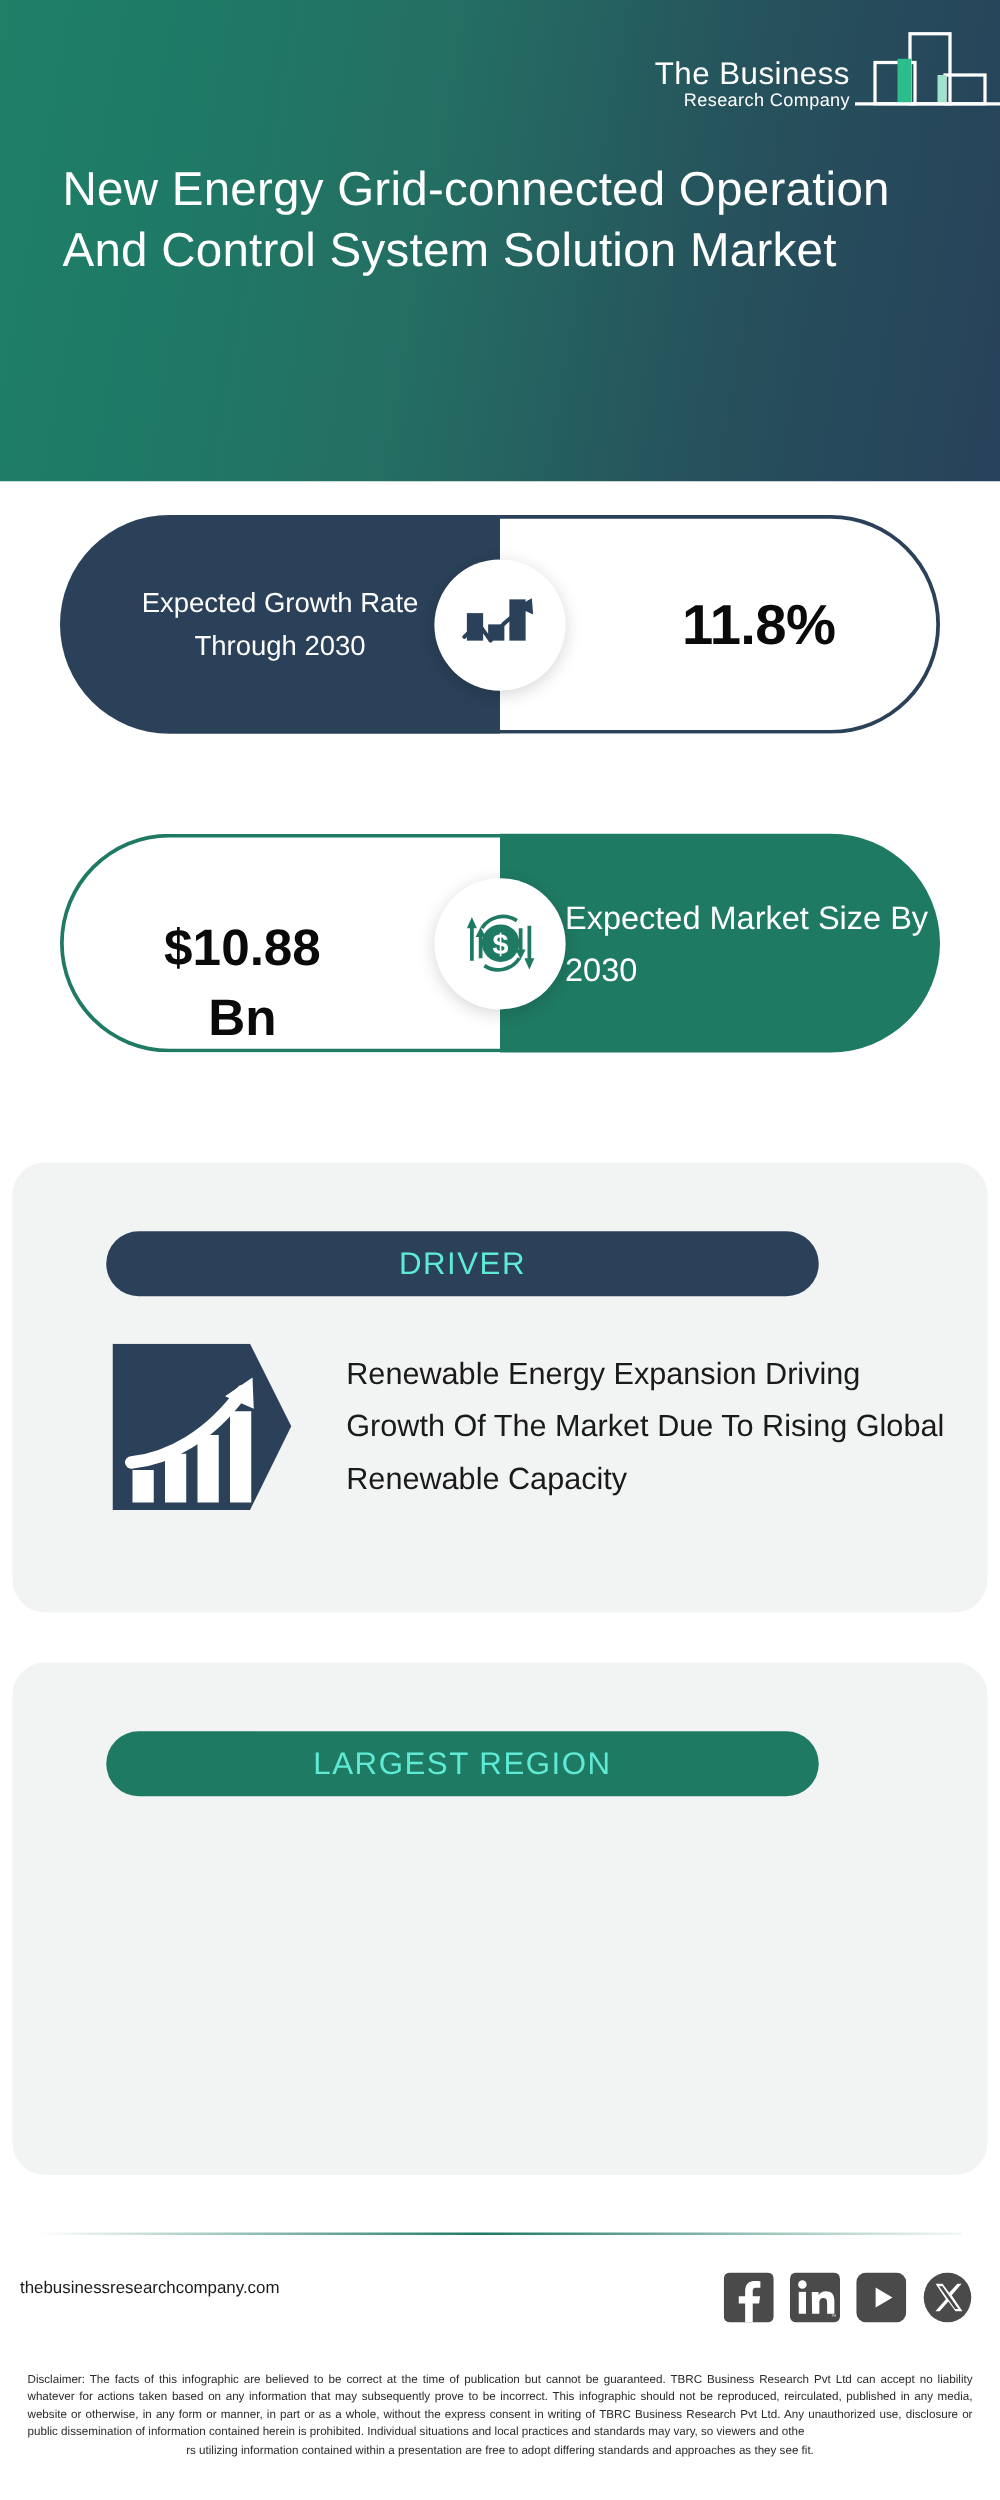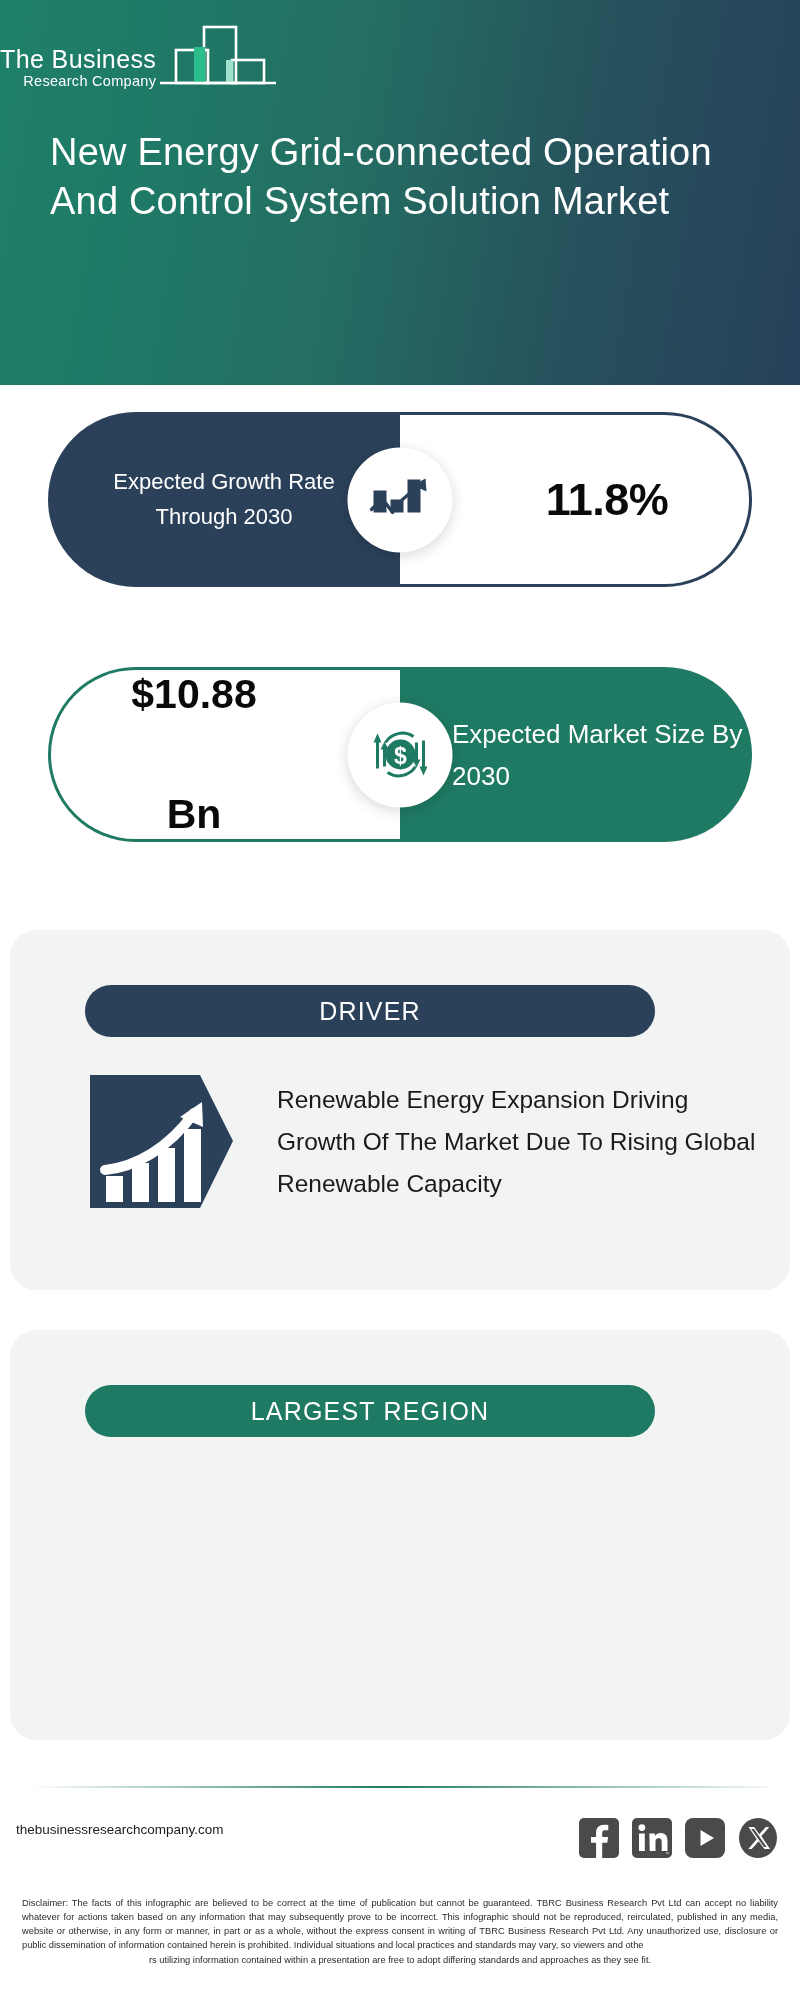--- a/index.html
+++ b/index.html
@@ -13,21 +13,21 @@
 
   
   .header {
     position:relative;
     width:800px; height:385px;
     background:linear-gradient(100deg,#1f8068 0%,#1e7a66 18%,#246f63 42%,#26515c 72%,#27415a 100%);
     overflow:hidden;
   }
   .logo-wrap {
     position:absolute; left:0; right:0; top:22px;
-    display:flex; align-items:flex-end; justify-content:flex-start;
+    display:flex; align-items:flex-end; justify-content:flex-end;
     gap:2px;
   }
   .logo-text { display:flex; flex-direction:column; align-items:flex-end; padding-bottom:4px; }
   .logo-line1 { font-size:25px; color:#fff; letter-spacing:.4px; line-height:1.05; font-weight:400; }
   .logo-line2 { font-size:14.5px; color:#fff; letter-spacing:.3px; line-height:1.2; font-weight:400; }
   .logo-mark { display:block; }
 
   .header-title {
     position:absolute; top:128px; left:50px; width:700px;
     text-align:left; color:#ffffff;
@@ -69,21 +69,21 @@
     left:0; background:#ffffff;
     border:3px solid #1f7a63; border-right:none;
     border-radius:88px 0 0 88px;
   }
   #stat-size .right {
     left:352px; background:#1f7a63;
     border-radius:0 88px 88px 0;
   }
   #stat-size .value {
     position:absolute; left:0; top:0; width:330px; height:175px;
-    display:flex; flex-direction:column; align-items:center; justify-content:space-between;
+    display:flex; flex-direction:column; align-items:center; justify-content:flex-end;
     font-size:41px; font-weight:700; color:#0a0a0a; line-height:1.35;
     padding-right:38px;
   }
   #stat-size .label {
     position:absolute; left:404px; top:50%; transform:translateY(-50%);
     width:300px; color:#fff;
     font-size:26px; line-height:1.62; font-weight:400;
   }
 
   .stat-icon {
@@ -101,21 +101,21 @@
     position:absolute; left:10px; width:780px;
     background:#f2f3f3; border-radius:26px;
   }
   #panel-driver { top:930px; height:360px; }
   #panel-region { top:1330px; height:410px; }
 
   .pill {
     position:absolute; left:75px; height:52px;
     border-radius:26px;
     display:flex; align-items:center; justify-content:center;
-    color:#ffffff; font-size:25px; letter-spacing:1.2px; font-weight:400;
+    color:#5eead4; font-size:25px; letter-spacing:1.2px; font-weight:400;
   }
   #pill-driver { top:55px; width:570px; background:#2a4159; }
   #pill-region { top:55px; width:570px; background:#1f7a63; }
 
   .panel-body { position:absolute; left:80px; top:145px; right:30px; display:flex; gap:44px; }
   .hex { flex:0 0 auto; }
   .body-text {
     font-size:24.5px; line-height:1.72; color:#1a1a1a; font-weight:400;
     padding-top:4px;
   }

